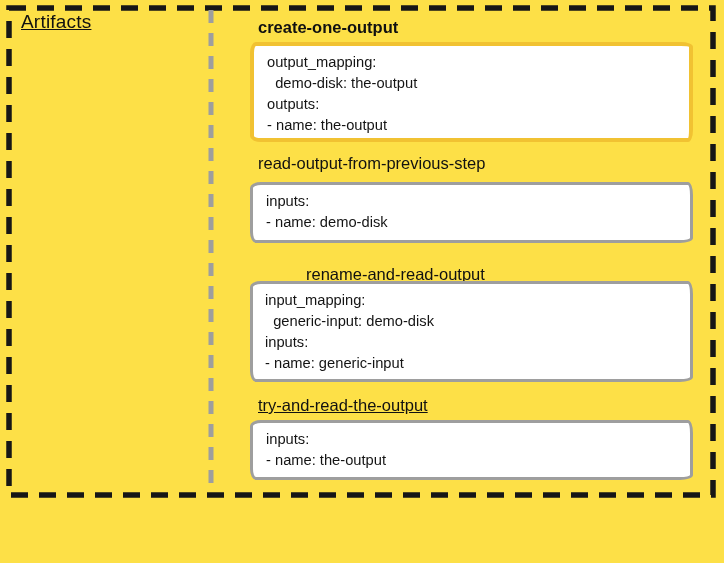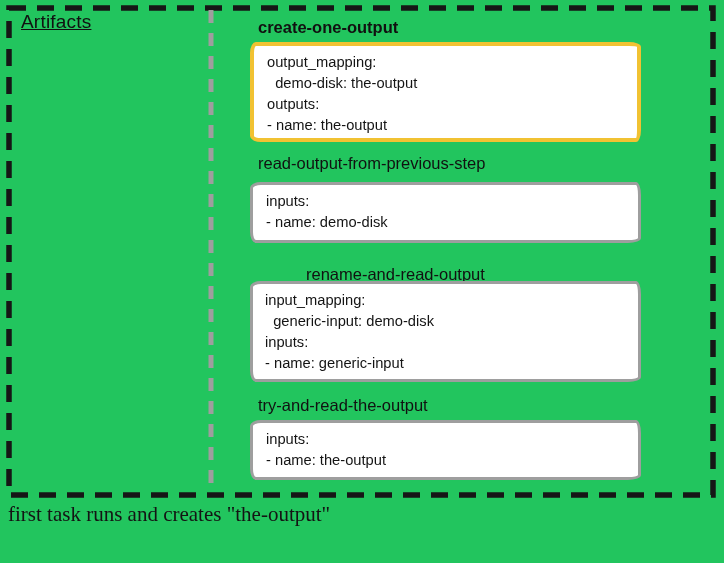--- a/index.html
+++ b/index.html
@@ -4,21 +4,21 @@
 <style>
   html, body {
     margin: 0;
     padding: 0;
     background: #ffffff;
   }
   #app {
     position: relative;
     width: 724px;
     height: 563px;
-    background: #22c55e;
+    background: #fde047;
     font-family: "Liberation Sans", sans-serif;
     color: #111111;
     overflow: hidden;
   }
   #dash-layer {
     position: absolute;
     left: 0;
     top: 0;
     pointer-events: none;
   }
@@ -34,21 +34,21 @@
   .task-name {
     position: absolute;
     left: 258px;
     width: 440px;
     font-size: 16.5px;
     font-weight: 400;
   }
   .sketch-box {
     position: absolute;
     left: 250px;
-    width: 391px;
+    width: 443px;
     box-sizing: border-box;
     background: #ffffff;
     border: 3.5px solid #9e9e9e;
     border-radius: 11px 5px 13px 6px / 6px 13px 5px 11px;
     padding: 6px 12px 4px 13px;
   }
   .sketch-box.highlight {
     border-width: 4px;
     border-radius: 6px 12px 5px 11px / 11px 5px 12px 6px;
   }
@@ -67,21 +67,21 @@
     color: #141414;
     letter-spacing: 0px;
   }
   
   #task-0 .task-name { top: 18px; font-weight: bold; }
   #task-0 .sketch-box { top: 42px;  height: 100px; }
   #task-1 .task-name { top: 154px; }
   #task-1 .sketch-box { top: 182px; height: 61px; }
   #task-2 .task-name { top: 265px; margin-left: 48px; }
   #task-2 .sketch-box { top: 281px; height: 101px; }
-  #task-3 .task-name { top: 396px; }
+  #task-3 .task-name { top: 396px; text-decoration: underline; }
   #task-3 .sketch-box { top: 420px; height: 60px; }
 </style>
 </head>
 <body>
 
 <div id="app">
 
   <svg id="dash-layer" width="724" height="563" viewBox="0 0 724 563">
     <rect x="9" y="8" width="704" height="487" fill="none" stroke="#161616" stroke-width="5.5" stroke-dasharray="17 11"></rect>
     <line x1="211" y1="10" x2="211" y2="491" fill="none" stroke="#9e9e9e" stroke-width="5" stroke-dasharray="13 10"></line>
@@ -118,15 +118,14 @@
   </div>
 
   <div id="task-3">
     <div class="task-name">try-and-read-the-output</div>
     <div class="sketch-box" style="border-color: rgb(158, 158, 158);">
       <div class="spec-text">inputs:
 - name: the-output</div>
     </div>
   </div>
 
-  <div class="caption">first task runs and creates "the-output"</div>
 
 </div>
 
 </body></html>

